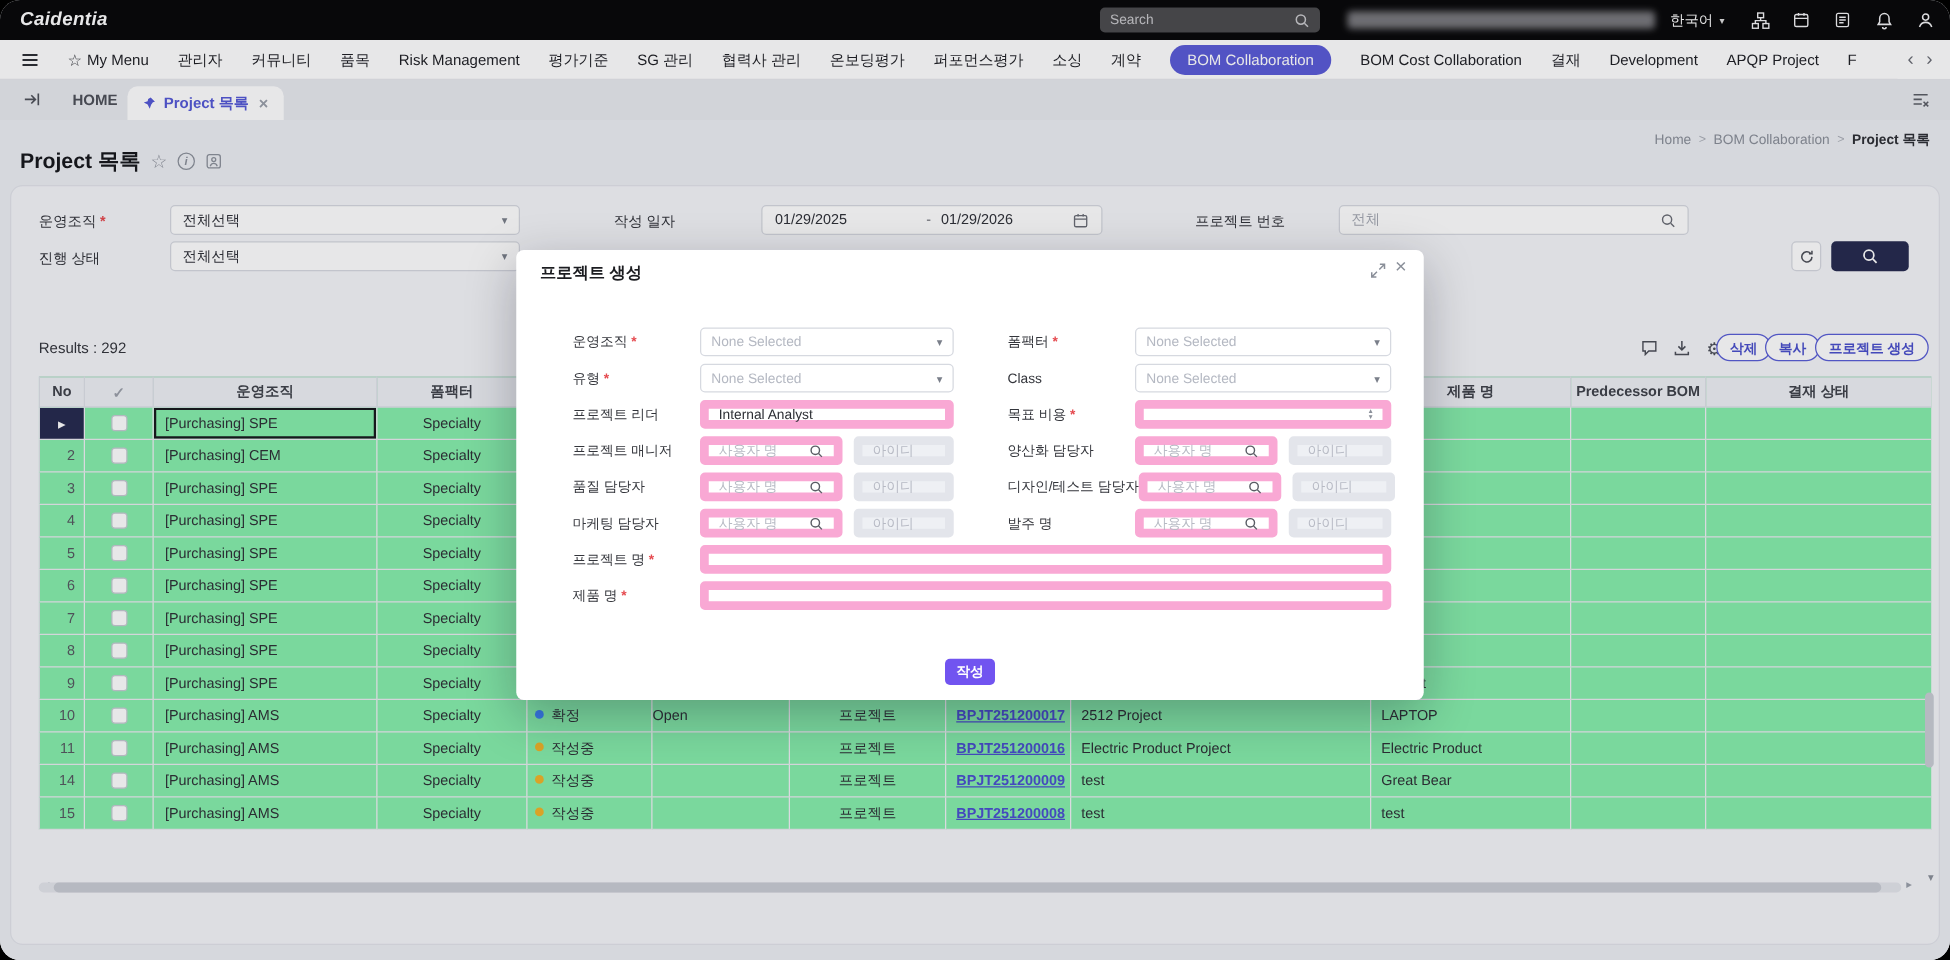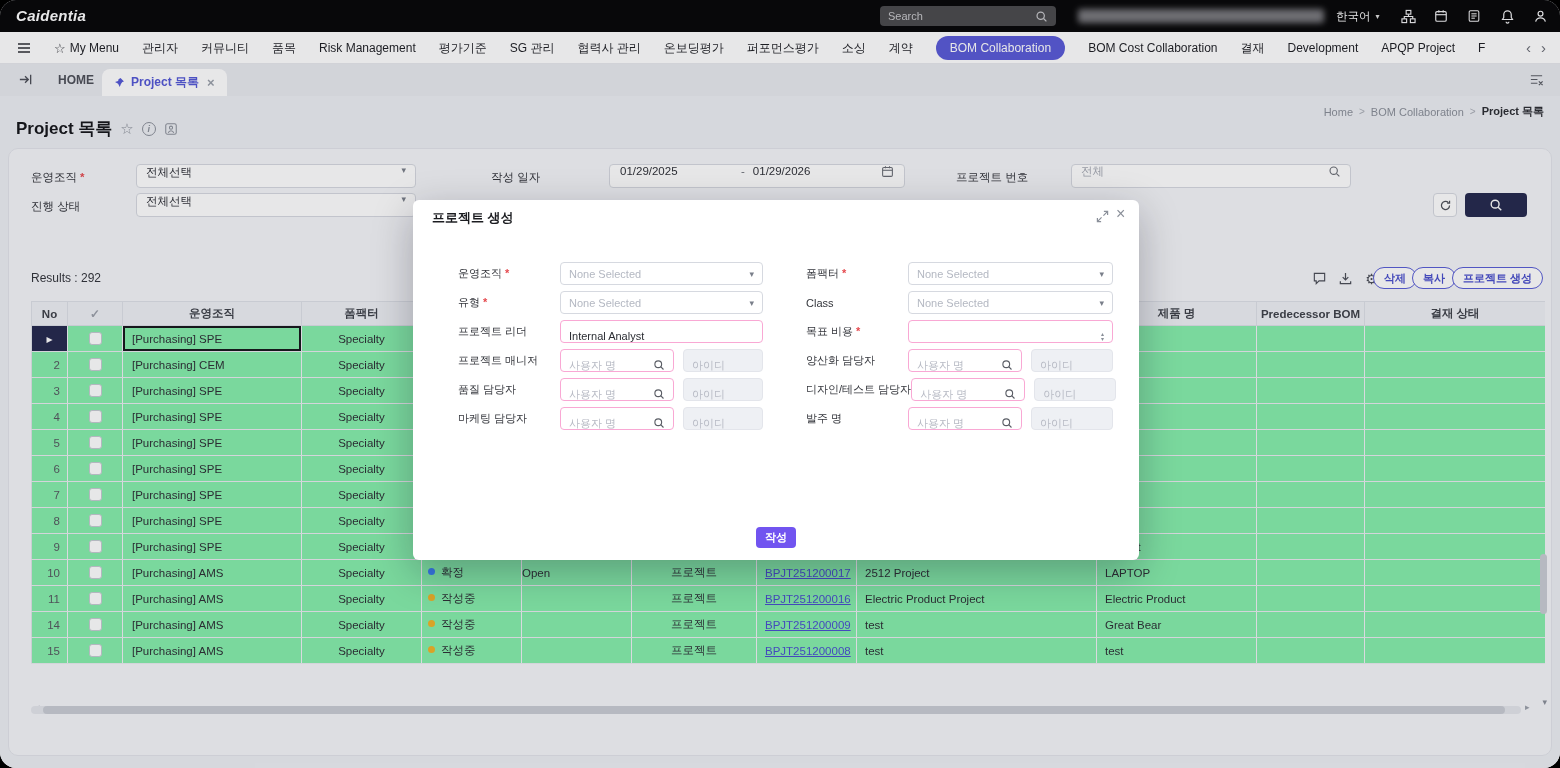--- a/index.html
+++ b/index.html
@@ -48,21 +48,21 @@
   .page-title{font-size:17px;font-weight:700;color:#16171b}
   .t-ico{color:#8c919b;display:flex;align-items:center;cursor:pointer}
   .info-circle{width:14px;height:14px;border:1px solid #8c919b;border-radius:50%;font-size:9px;display:flex;align-items:center;justify-content:center;font-style:italic;font-weight:700}
 
   
   .panel{position:absolute;left:8px;top:52px;width:1544px;height:608px;background:#f4f5f9;border:1px solid #e2e4ea;border-radius:10px}
   .f-label{position:absolute;font-size:11.5px;color:#33353b;font-weight:500;white-space:nowrap}
   .req{color:#e5484d;margin-left:3px;font-weight:700}
   .chev{color:#7a7f8a;font-size:9px}
   .select,.datebox,.searchbox{position:absolute;height:24px;background:#fff;border:1px solid #d6d9e0;border-radius:4px;
-    display:flex;align-items:flex-start;font-size:11.5px;color:#2f3138;cursor:pointer}
+    display:flex;align-items:center;font-size:11.5px;color:#2f3138;cursor:pointer}
   .select{justify-content:space-between;padding:0 9px}
   .datebox{padding:0 10px}
   .datebox .d1{flex:0 0 121px}
   .datebox .dsep{color:#6a6d75;margin-right:8px}
   .datebox .cal{margin-left:auto;color:#6a6d75;display:flex}
   .searchbox{padding:0 9px;justify-content:space-between}
   .searchbox input{border:none;outline:none;background:transparent;font:inherit;width:100%;color:#2f3138}
   .searchbox input::placeholder{color:#a7abb5}
   .searchbox .mg{color:#6a6d75;display:flex}
   .iconbtn{position:absolute;width:24px;height:24px;background:#fff;border:1px solid #d6d9e0;border-radius:4px;
@@ -91,21 +91,21 @@
   td.col-status{padding-left:6px}
   td.col-phase{}
   td.col-type{text-align:center}
   td.col-project_no,td.col-project_name,td.col-product_name{padding-left:8px}
   tr.selected td.col-no{background:#252a4e;text-align:center;padding-right:0}
   .row-arrow{color:#fff;font-size:12px}
   tr.selected td.col-org{box-shadow:inset 0 0 0 2px #17181c}
   .cb{display:inline-block;width:13px;height:13px;border:1px solid #c6cad2;border-radius:3px;background:#fff;vertical-align:middle;cursor:pointer}
   .hcheck{color:#9ba0aa;font-size:12px;cursor:pointer}
   .dot{display:inline-block;width:7px;height:7px;border-radius:50%;margin-right:6px;vertical-align:1px}
-  .plink{color:#4a50d0;font-weight:400;text-decoration:underline;cursor:pointer}
+  .plink{color:#4a50d0;font-weight:700;text-decoration:underline;cursor:pointer}
 
   
   .hscroll{position:absolute;left:22px;top:557px;width:1490px;height:8px;background:#e4e6eb;border-radius:4px}
   .hthumb{position:absolute;left:12px;right:16px;top:0;height:8px;background:#c9ccd4;border-radius:4px;cursor:pointer}
   .harrow{position:absolute;top:553px;font-size:9px;color:#9aa0aa;cursor:pointer}
   .vscroll{position:absolute;right:4px;top:405px;width:7px;height:60px;background:#c9ccd4;border-radius:4px;cursor:pointer}
   .varrow{position:absolute;right:4px;top:548px;font-size:9px;color:#8a8f99;cursor:pointer}
 
   
   .backdrop{position:absolute;inset:0;background:rgba(22,24,34,.10);z-index:40}
@@ -116,21 +116,21 @@
   .m-close{position:absolute;left:703px;top:5px;color:#8a8f99;font-size:16px;cursor:pointer}
   .m-form{position:absolute;left:45px;top:62px;width:655px}
   .m-row{display:flex;align-items:center;height:23px;margin-bottom:6px}
   .m-label{flex:0 0 102px;font-size:11px;color:#33353b;font-weight:500;white-space:nowrap}
   .ctl-l{flex:0 0 203px;margin-right:43px}
   .ctl-r{flex:0 0 205px}
   .ctl-full{flex:1 1 auto}
   .m-select{height:23px;background:#fff;border:1px solid #d6d9e0;border-radius:4px;display:flex;align-items:center;
     justify-content:space-between;padding:0 8px;cursor:pointer}
   .m-select .ph{font-size:11px;color:#b4b8c2}
-  .m-input{height:23px;background:#fff;border:1px solid #f9a8d4;border-radius:4px;display:flex;align-items:flex-end;padding:0 8px}
+  .m-input{height:23px;background:#fff;border:7px solid #f9a8d4;border-radius:4px;display:flex;align-items:center;padding:0 8px}
   .m-input input{border:none;outline:none;background:transparent;font:inherit;font-size:11px;color:#2c2e34;width:100%}
   .m-input input::placeholder{color:#b7bac4}
   .userid{display:flex;gap:9px}
   .user{flex:0 0 114px;justify-content:space-between;cursor:pointer}
   .user .mg{color:#5a5d65;display:flex;margin-left:4px}
   .idbox{flex:1 1 auto;background:#eef0f4;border-color:#e3e5eb}
   .spinner{display:flex;flex-direction:column;color:#8a8f99;font-size:6px;line-height:5px;margin-left:4px;cursor:pointer}
   .m-footer{position:absolute;left:0;top:327px;width:726px;display:flex;justify-content:center}
   .submit{height:21px;background:#7154f0;color:#fff;border:none;border-radius:4px;font-size:11px;font-weight:600;
     padding:0 9px;cursor:pointer;font-family:inherit}
@@ -285,21 +285,21 @@
       <div class="f-label" style="left:22px;top:21px">
         <span>운영조직</span><span class="req">*</span>
       </div>
       <div class="select" style="left:127px;top:15px;width:280px">
         <span>전체선택</span>
         <span class="chev">▾</span>
       </div>
       <div class="f-label" style="left:482px;top:21px">
         <span>작성 일자</span>
       </div>
-      <div class="datebox" style="left:600px;top:15px;width:296px">
+      <div class="datebox" style="left:600px;top:15px;width:273px">
         <span class="d1">01/29/2025</span>
         <span class="dsep">-</span>
         <span>01/29/2026</span>
         <span class="cal">
           <svg width="13" height="13" viewBox="0 0 16 16" stroke="currentColor" fill="none" stroke-width="1.3">
               <rect x="2" y="3" width="12" height="11" rx="1.5"></rect>
               <line x1="2" y1="6.5" x2="14" y2="6.5"></line>
               <line x1="5.5" y1="1.5" x2="5.5" y2="4"></line>
               <line x1="10.5" y1="1.5" x2="10.5" y2="4"></line>
             </svg>
@@ -724,19 +724,31 @@
                   <circle cx="7" cy="7" r="4.5" fill="none" stroke="currentColor" stroke-width="1.5"></circle>
                   <line x1="10.5" y1="10.5" x2="14" y2="14" stroke="currentColor" stroke-width="1.5"></line>
                 </svg>
               </span>
             </div>
           <div class="m-input idbox">
               <input disabled="" placeholder="아이디" style="">
             </div>
         </div>
       </div>
+      <div class="m-row">
+        <span class="m-label"><span>프로젝트 명</span><span class="req">*</span></span>
+        <div class="m-input ctl-full">
+            <input style="">
+          </div>
+      </div>
+      <div class="m-row">
+        <span class="m-label"><span>제품 명</span><span class="req">*</span></span>
+        <div class="m-input ctl-full">
+            <input style="">
+          </div>
+      </div>
     </div>
 
     <div class="m-footer">
       <button class="submit">작성</button>
     </div>
   </div>
 </div>
 
 </body></html>

